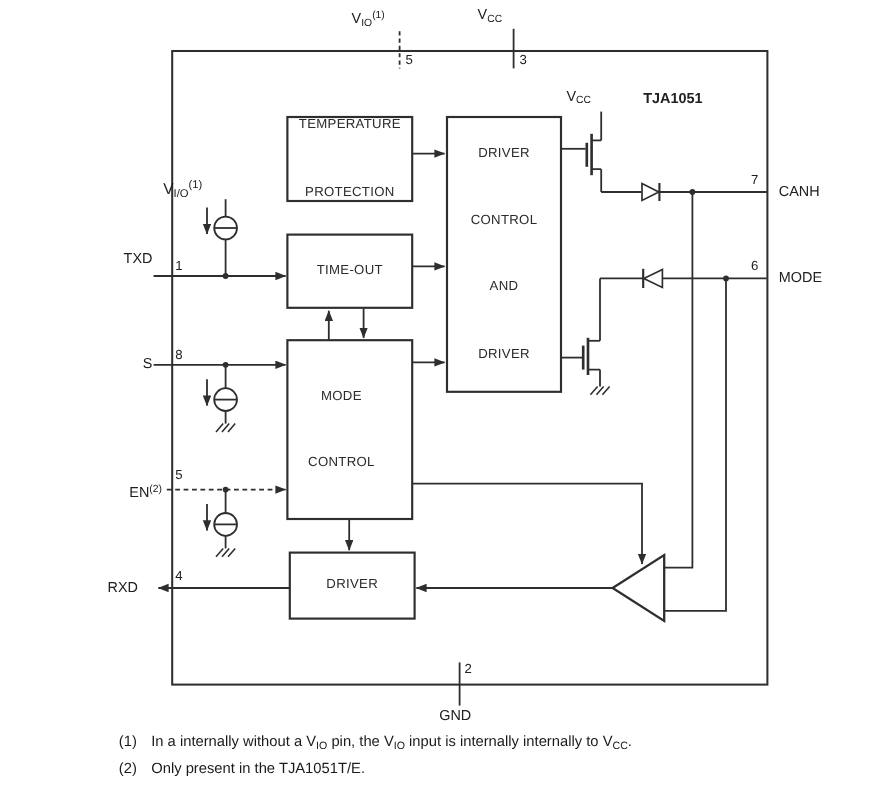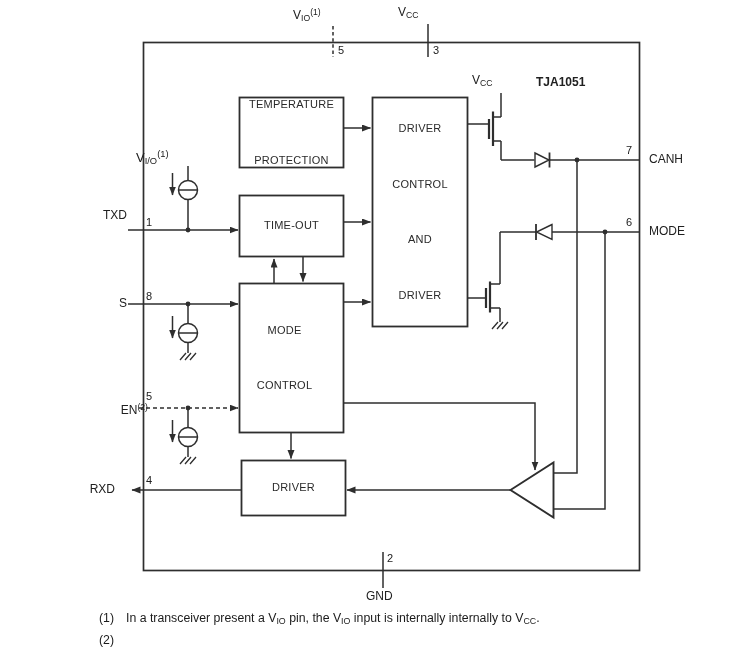--- a/index.html
+++ b/index.html
@@ -187,21 +187,21 @@
   <div class="lbl center" style="left:136px;top:148px;width:70px;font-size:13px">
     <span>V</span><span class="sub">I/O</span><span class="sup">(1)</span>
   </div>
 
   <div class="lbl right" style="left:60px;top:209px;width:67px">TXD</div>
   <div class="pin" style="left:146px;top:216px">1</div>
 
   <div class="lbl right" style="left:60px;top:297px;width:67px">S</div>
   <div class="pin" style="left:146px;top:290px">8</div>
 
-  <div class="lbl right" style="left:73px;top:401px;width:75px">
+  <div class="lbl right" style="left:60px;top:401px;width:75px">
     <span>EN</span><span class="sup">(2)</span>
   </div>
   <div class="pin" style="left:146px;top:390px">5</div>
 
   <div class="lbl right" style="left:48px;top:483px;width:67px">RXD</div>
   <div class="pin" style="left:146px;top:474px">4</div>
 
   <div class="lbl" style="left:649px;top:153px">CANH</div>
   <div class="pin right" style="left:612px;top:144px;width:20px">7</div>
 
@@ -228,20 +228,21 @@
   <div class="block-label" style="left:373px;top:98px;width:94px;height:228px">
     <div>DRIVER</div>
     <div>CONTROL</div>
     <div>AND</div>
     <div>DRIVER</div>
   </div>
 
   <div class="footnote" style="left:99px;top:611px">
     <span class="fn-num">(1)</span>
     <span class="fn-text">
-      <span>In a transceiver present a V</span><span class="sub">IO</span><span> pin, the V</span><span class="sub">IO</span><span> input is internally internally to V</span><span class="sub">CC</span><span>.</span>
+      <span>In a internally without a V</span><span class="sub">IO</span><span> pin, the V</span><span class="sub">IO</span><span> input is internally internally to V</span><span class="sub">CC</span><span>.</span>
     </span>
   </div>
   <div class="footnote" style="left:99px;top:633px">
     <span class="fn-num">(2)</span>
+    <span class="fn-text">Only present in the TJA1051T/E.</span>
   </div>
 
 </div>
 
 </body></html>

